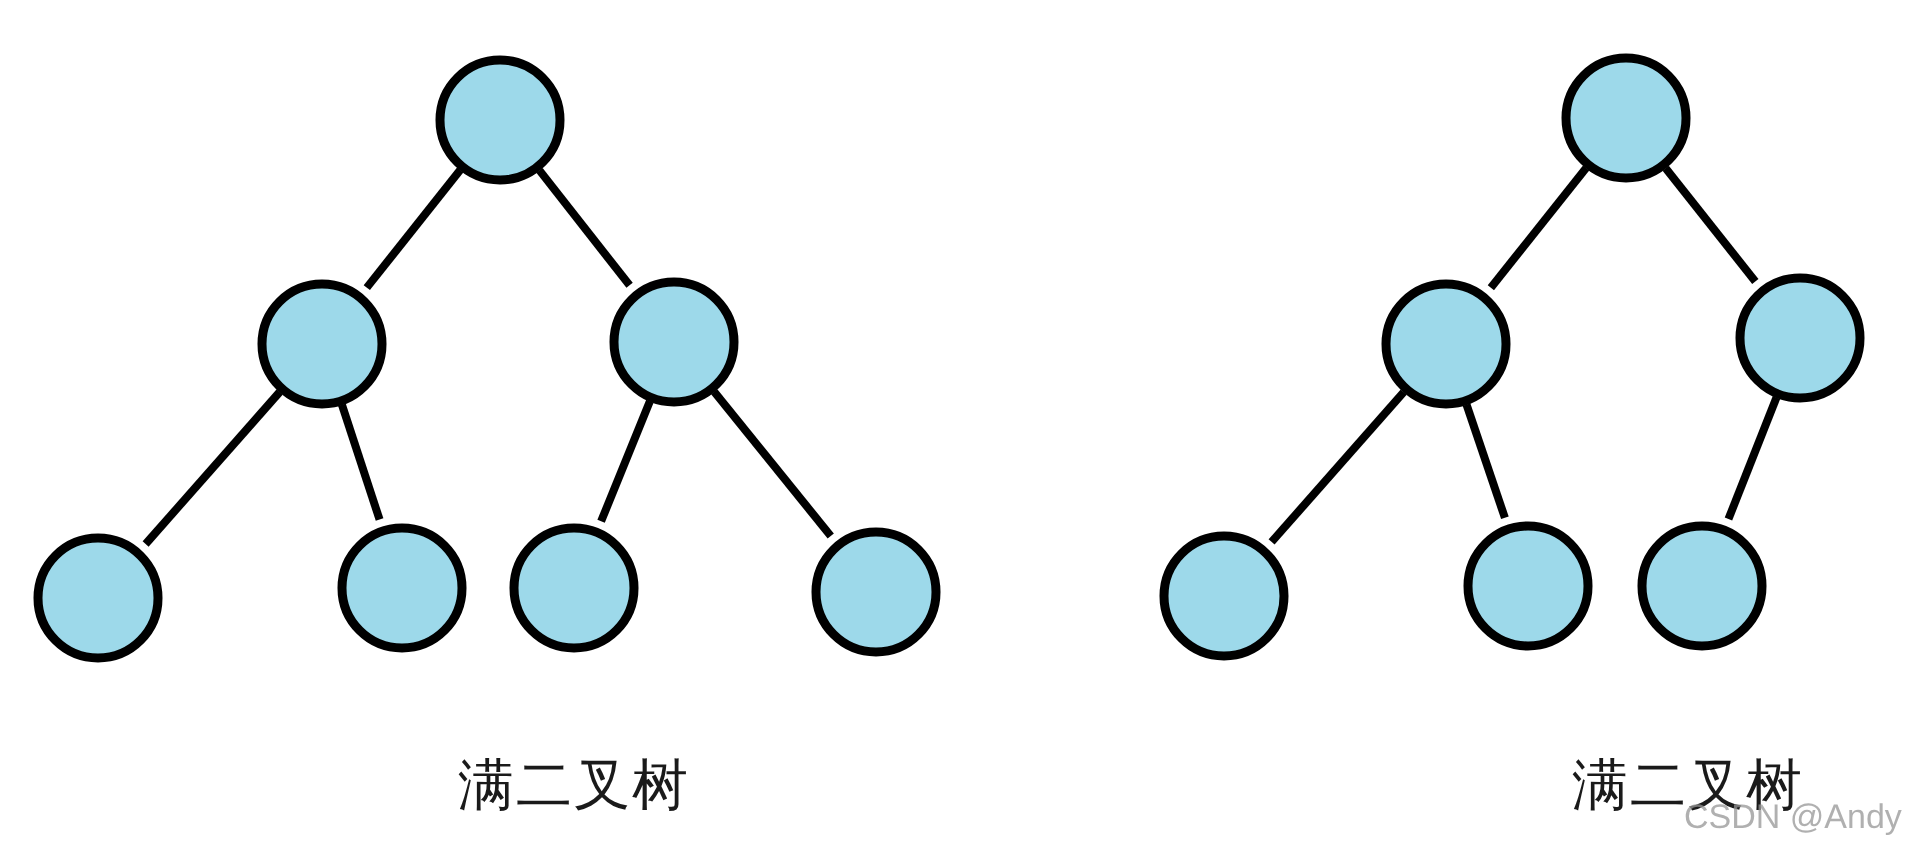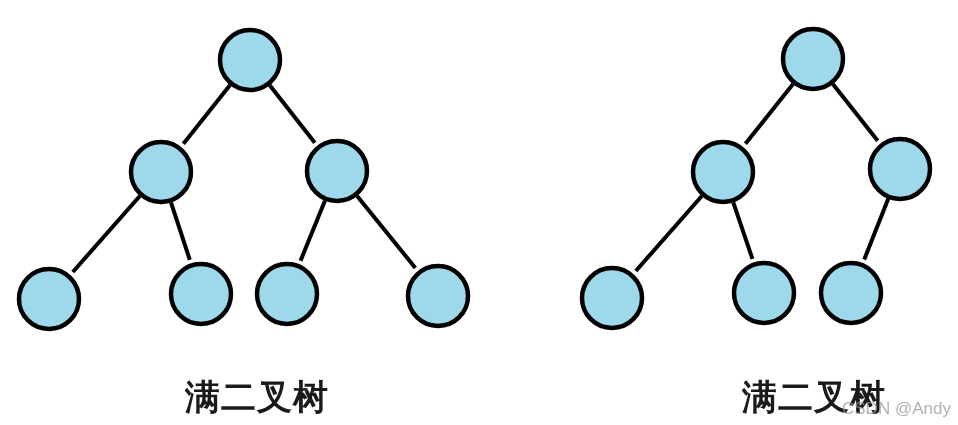--- a/index.html
+++ b/index.html
@@ -1,18 +1,18 @@
 <!DOCTYPE html>
 <html><head>
 <meta charset="utf-8">
 <style>
   html, body { margin: 0; padding: 0; background: #ffffff; }
   body { width: 958px; height: 425px; position: relative; overflow: hidden; font-family: "DejaVu Sans", sans-serif; }
   svg.diagram { position: absolute; left: 0; top: 0; }
-  .label { position: absolute; font-weight: bold; font-size: 35px; color: #1a1a1a; letter-spacing: 1px; white-space: nowrap; }
+  .label { position: absolute; font-weight: normal; font-size: 28px; color: #1a1a1a; letter-spacing: 1px; white-space: nowrap; margin-left: 44px; }
   .watermark { position: absolute; font-family: "Liberation Sans", sans-serif; font-size: 17px; color: rgba(150,150,150,0.75); white-space: nowrap; }
 </style>
 </head>
 <body>
 
 <svg class="diagram" width="958" height="425" viewBox="0 0 958 425" xmlns="http://www.w3.org/2000/svg">
   <g id="edges">
       <line x1="230.09170302870956" y1="85.05313776162393" x2="183.39683409270177" y2="143.81522001817308" stroke="#000000" stroke-width="4"></line>
       <line x1="269.7402132232544" y1="85.18578928484182" x2="314.7922601238388" y2="142.66598705455297" stroke="#000000" stroke-width="4"></line>
       <line x1="139.83435860775919" y1="196.00032550727306" x2="72.81134656627091" y2="271.9996338043178" stroke="#000000" stroke-width="4"></line>

